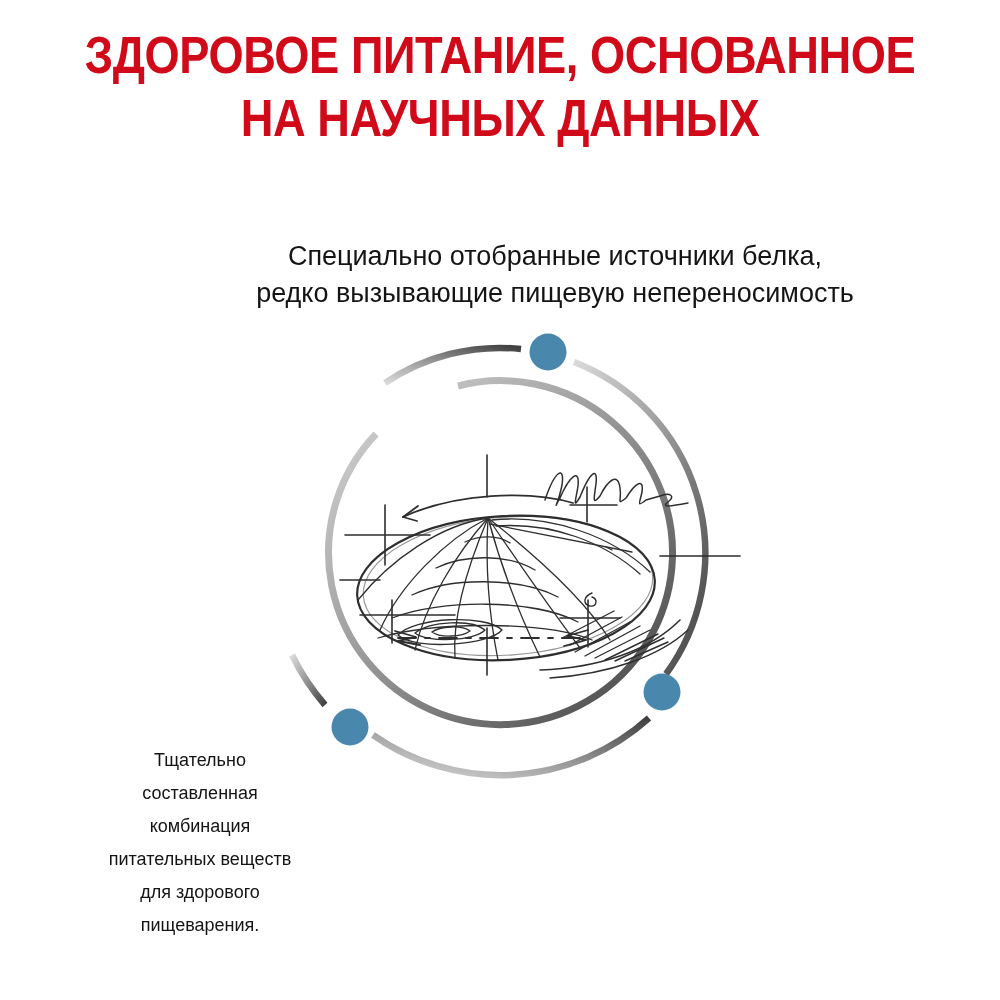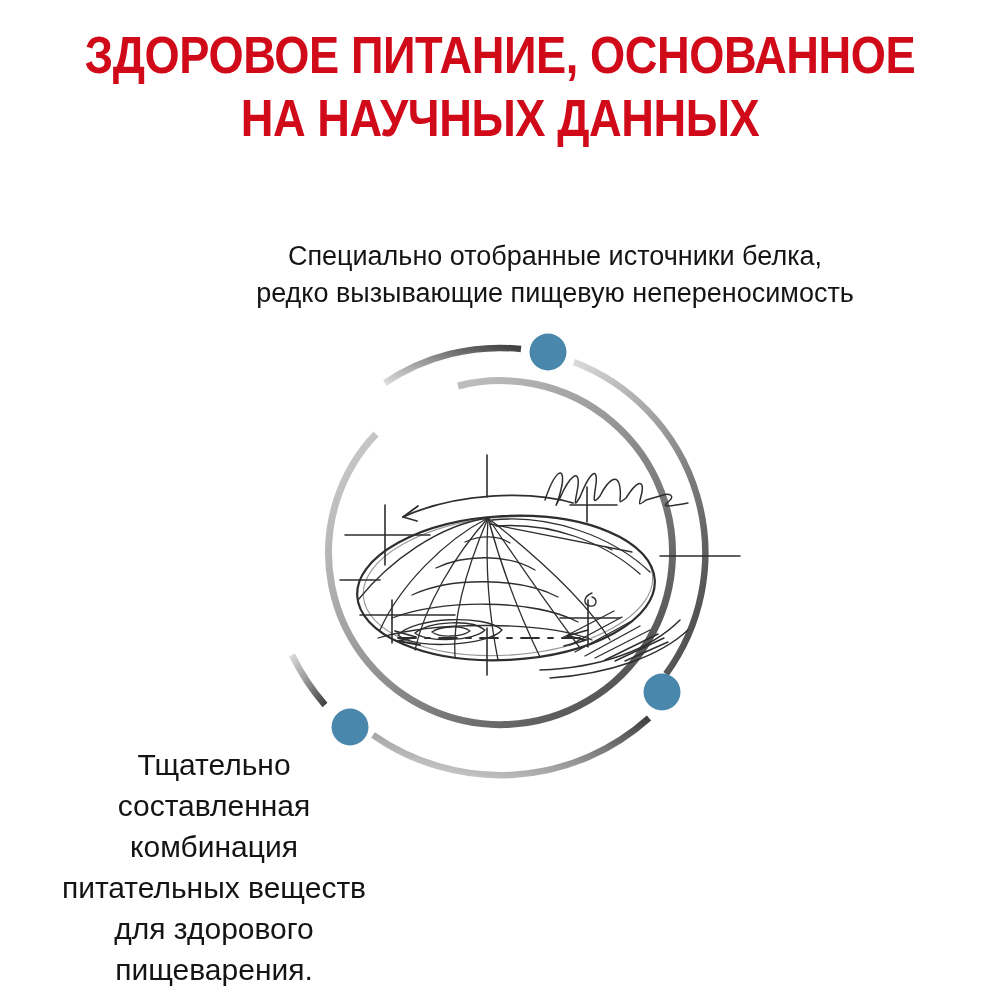--- a/index.html
+++ b/index.html
@@ -11,21 +11,21 @@
     position:absolute;top:24px;left:0;width:1000px;margin:0;
     font-size:52px;font-weight:bold;line-height:63px;text-align:center;
     letter-spacing:-0.5px;white-space:pre-line;
     transform:scaleX(0.87);transform-origin:50% 0;
   }
   .callout{
     position:absolute;white-space:pre-line;text-align:center;
     color:#141414;
   }
   .callout-top{top:238px;left:105px;width:900px;font-size:27px;line-height:37px;}
-  .callout-bl{top:744px;left:39px;width:350px;font-size:30px;line-height:41px;}
+  .callout-bl{top:744px;left:25px;width:350px;font-size:18px;line-height:33px;}
   .callout-br{top:720px;left:640px;width:355px;font-size:26px;line-height:34px;}
   .diagram{position:absolute;left:240px;top:300px;width:530px;height:500px;}
   .sk{fill:none;stroke:#2e2e2e;stroke-linecap:round;stroke-linejoin:round;}
   .arc{fill:none;stroke-linecap:butt;}
 </style>
 </head>
 <body>
 
 <div class="page">
 

